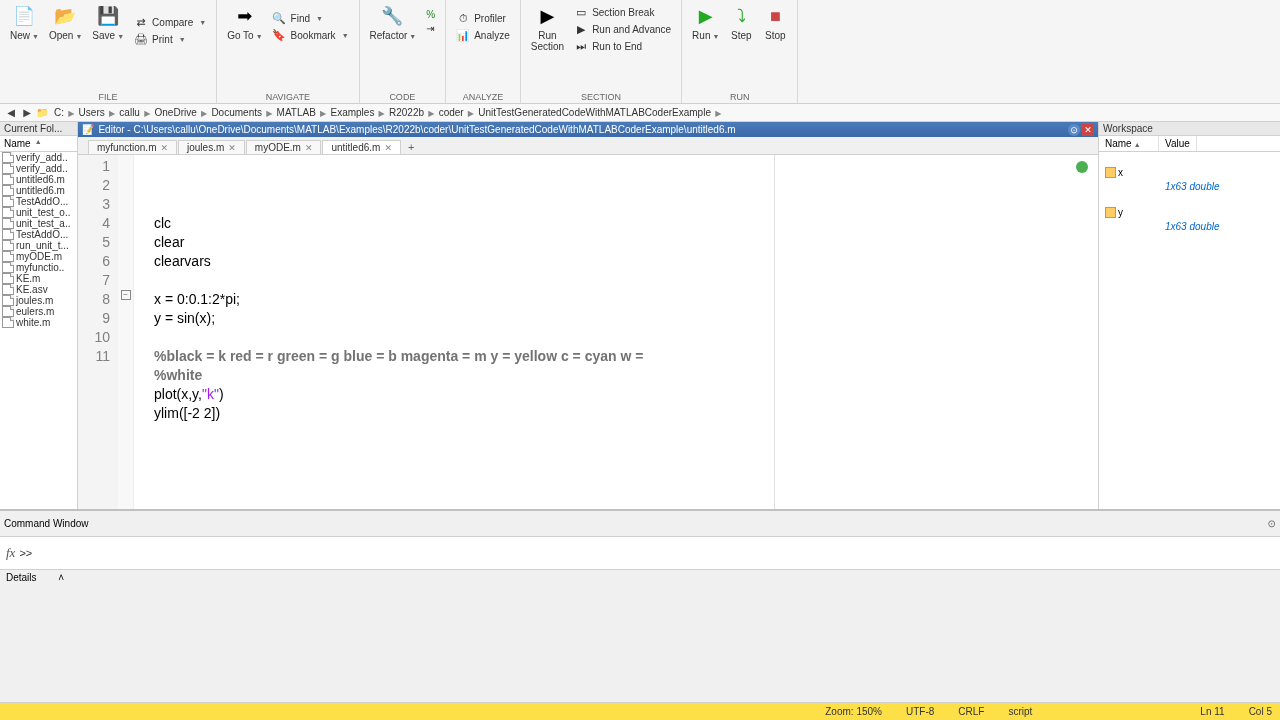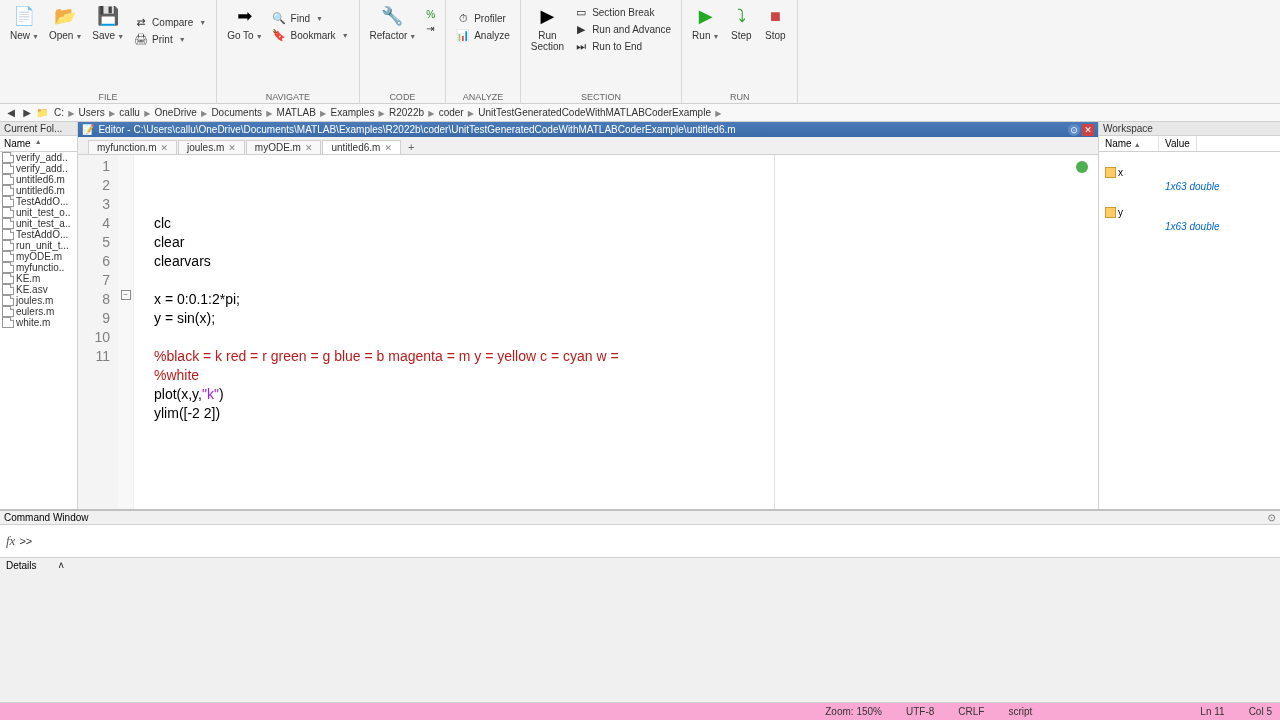--- a/index.html
+++ b/index.html
@@ -45,48 +45,48 @@
 .editor-tab { background: #f8f8f8; border: 1px solid #d0d0d0; border-bottom: none; padding: 1px 8px; font-size: 10px; color: #333; display: flex; align-items: center; gap: 4px; cursor: pointer; margin-right: 1px; }
 .editor-tab.active { background: #fff; }
 .tab-x { font-size: 9px; color: #888; cursor: pointer; }
 .tab-add { padding: 1px 6px; cursor: pointer; color: #666; font-size: 11px; }
 .editor-body { flex: 1; display: flex; position: relative; }
 .gutter { width: 40px; background: #f4f4f4; text-align: right; padding: 2px 8px 0 0; font-family: Consolas, monospace; font-size: 14px; color: #808080; line-height: 19px; }
 .fold-gutter { width: 16px; background: #f8f8f8; border-right: 1px solid #eee; padding-top: 2px; }
 .fold-box { width: 10px; height: 10px; border: 1px solid #888; margin: 0 auto; font-size: 8px; text-align: center; line-height: 8px; color: #666; cursor: pointer; }
 .code-area { flex: 1; padding: 2px 0 0 20px; font-family: Consolas, monospace; font-size: 14px; line-height: 19px; white-space: pre; position: relative; }
 .code-line { height: 19px; }
-.tok-comment { color: #b91c1c; }
+.tok-comment { color: #737373; font-weight: bold; }
 .tok-string { color: #A020F0; }
 .code-margin { position: absolute; left: 640px; top: 0; bottom: 0; border-left: 1px solid #e0e0e0; }
 .status-dot { position: absolute; right: 10px; top: 6px; width: 12px; height: 12px; background: #4CAF50; border-radius: 50%; }
 
 
 .workspace-panel { width: 182px; background: #fff; border-left: 1px solid #d0d0d0; display: flex; flex-direction: column; }
 .ws-cols { display: flex; border-bottom: 1px solid #d0d0d0; font-size: 10px; }
 .ws-col { padding: 2px 6px; border-right: 1px solid #e0e0e0; }
 .ws-row { display: flex; font-size: 10px; align-items: center; }
 .ws-cell { padding: 0px 6px; display: flex; align-items: center; gap: 2px; }
 .ws-var-icon { width: 11px; height: 11px; background: #ffcc66; border: 1px solid #cc9933; display: inline-block; }
 .ws-value { color: #0066cc; font-style: italic; margin-top: 29px; }
 
 
 .cmd-window { border-top: 2px solid #c0c0c0; background: #fff; }
-.cmd-header { background: #f0f0f0; border-bottom: 1px solid #d0d0d0; font-size: 10px; padding: 1px 4px; display: flex; }
+.cmd-header { background: #f0f0f0; border-bottom: 1px solid #d0d0d0; font-size: 10px; padding: 7px 4px; display: flex; }
 .cmd-header-x { margin-left: auto; cursor: pointer; font-size: 10px; color: #666; }
 .cmd-body { padding: 2px 6px; font-family: Consolas, monospace; font-size: 11px; display: flex; align-items: center; gap: 4px; height: 32px; }
 .fx-icon { font-style: italic; font-family: serif; font-size: 13px; color: #555; }
 .prompt { color: #333; }
 
 
 .details-bar { height: 16px; background: #f0f0f0; border-top: 1px solid #d0d0d0; font-size: 10px; padding: 1px 6px; display: flex; align-items: center; }
 .details-arrow { margin-left: auto; margin-right: 1210px; cursor: pointer; }
 
 
-.statusbar { position: absolute; bottom: 0; left: 0; right: 0; height: 18px; background: #f9a8d4; border-top: 1px solid #d0d0d0; display: flex; align-items: center; font-size: 10px; color: #333; padding: 0 8px; }
+.statusbar { position: absolute; bottom: 0; left: 0; right: 0; height: 18px; background: #fde047; border-top: 1px solid #d0d0d0; display: flex; align-items: center; font-size: 10px; color: #333; padding: 0 8px; }
 .statusbar .sb-right { margin-left: auto; display: flex; gap: 24px; }
 </style>
 </head>
 <body>
 
 <div class="ribbon">
   <div class="ribbon-group">
     <div class="ribbon-group-content">
       <div class="rbtn">
           <div class="rbtn-icon">📄</div>

